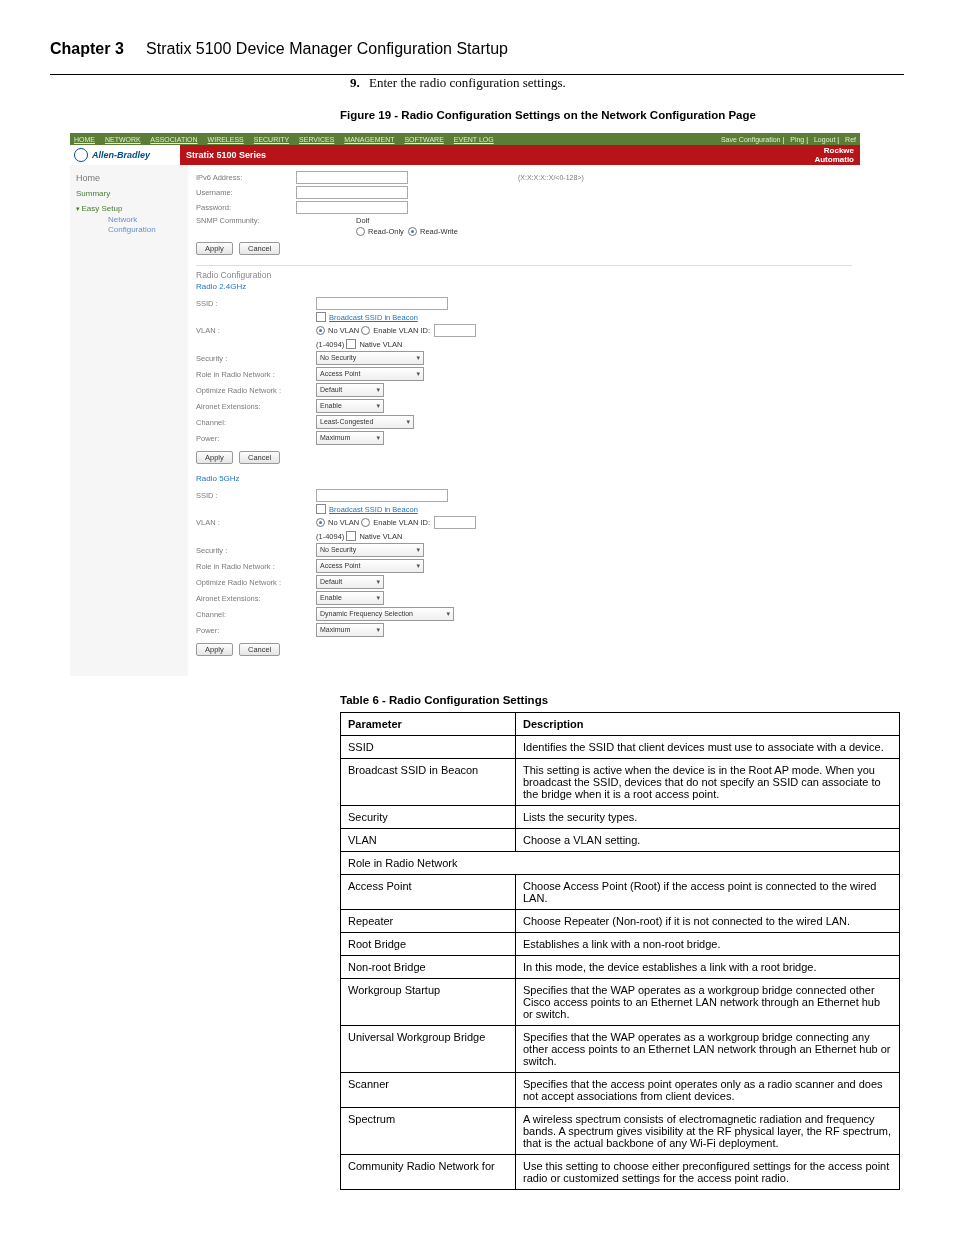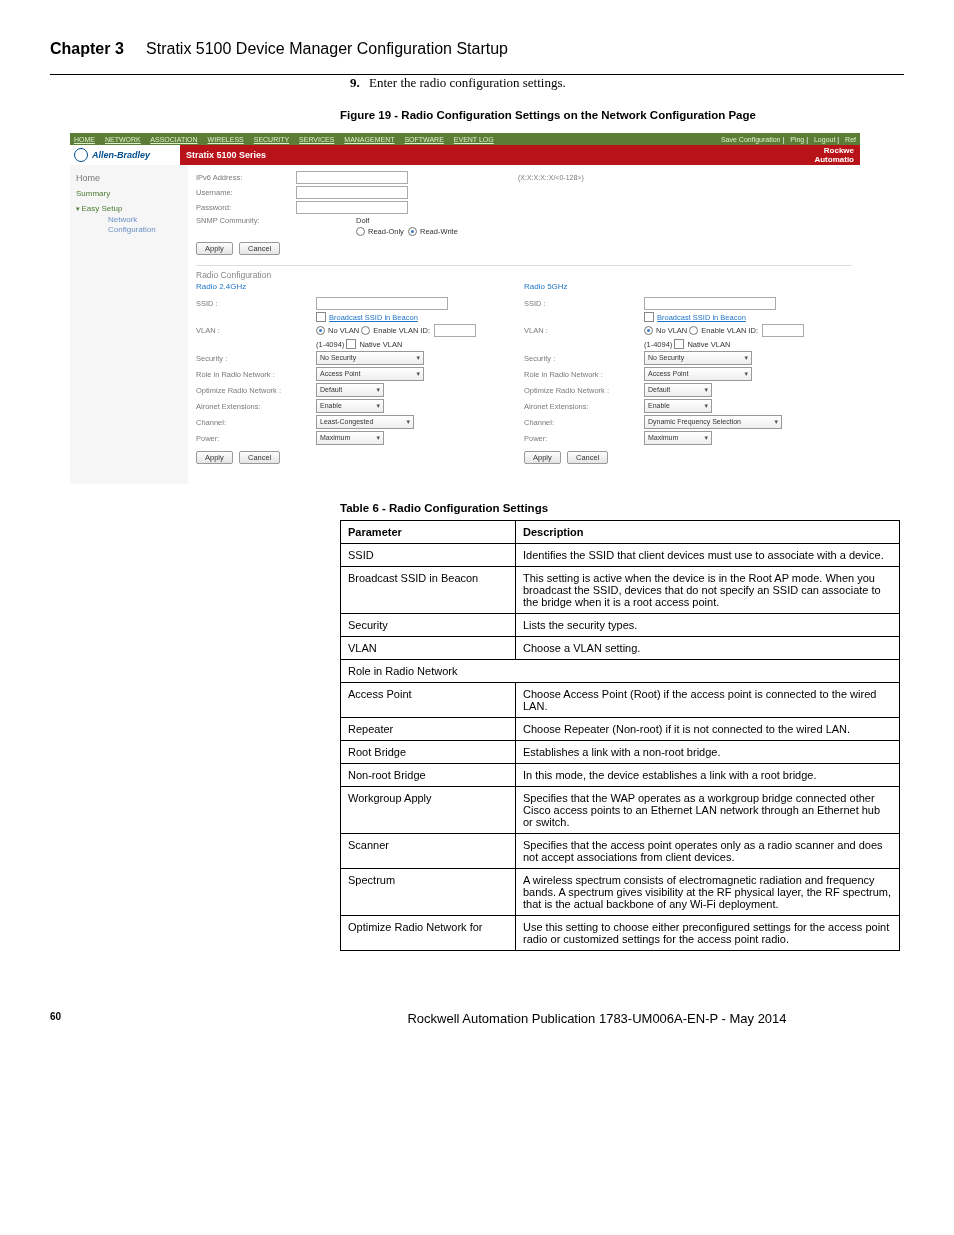--- a/index.html
+++ b/index.html
@@ -97,21 +97,21 @@
   .shot .chk{
     display:inline-block; width:8px; height:8px; border:1px solid #888; background:#fff; margin-right:3px; vertical-align:middle;
   }
   .shot .btn{
     display:inline-block; border:1px solid #999; background:linear-gradient(#fdfdfd,#e5e5e5);
     padding:1px 8px; font-size:7.5px; border-radius:2px;  margin-right:4px;
   }
   .shot .btnrow{ margin:6px 0 10px 0;}
   .shot .hr{ border-top:1px solid #ddd; margin:4px 0;}
   .shot .sect{ color:#888; font-size:8.5px; margin:4px 0 2px 0;}
-  .shot .radio-cols { display:flex; }
+  .shot .radio-cols { display:flex;flex-direction:column; }
   .shot .col { flex:1; padding-right:14px;}
   .shot .colhead{ color:#1f73c6; font-size:8px; margin-bottom:6px;}
   .shot .sel {
     display:inline-block; width:100px; height:12px; border:1px solid #999;
     background:linear-gradient(#fff,#eee); font-size:7px; padding:0 3px; line-height:12px; position:relative;
   }
   .shot .sel.narrow{ width:60px;}
   .shot .sel::after{
     content:"▾"; position:absolute; right:3px; top:0; font-size:7px; color:#555;
   }
@@ -370,33 +370,37 @@
       </tr>
       <tr>
         <td>Root Bridge</td>
         <td>Establishes a link with a non-root bridge.</td>
       </tr>
       <tr>
         <td>Non-root Bridge</td>
         <td>In this mode, the device establishes a link with a root bridge.</td>
       </tr>
       <tr>
-        <td>Workgroup Apply</td>
+        <td>Workgroup Startup</td>
         <td>Specifies that the WAP operates as a workgroup bridge connected other Cisco access points to an Ethernet LAN network through an Ethernet hub or switch.</td>
+      </tr>
+      <tr>
+        <td>Universal Workgroup Bridge</td>
+        <td>Specifies that the WAP operates as a workgroup bridge connecting any other access points to an Ethernet LAN network through an Ethernet hub or switch.</td>
       </tr>
       <tr>
         <td>Scanner</td>
         <td>Specifies that the access point operates only as a radio scanner and does not accept associations from client devices.</td>
       </tr>
       <tr>
         <td>Spectrum</td>
         <td>A wireless spectrum consists of electromagnetic radiation and frequency bands. A spectrum gives visibility at the RF physical layer, the RF spectrum, that is the actual backbone of any Wi-Fi deployment.</td>
       </tr>
       <tr>
-        <td>Optimize Radio Network for</td>
+        <td>Community Radio Network for</td>
         <td>Use this setting to choose either preconfigured settings for the access point radio or customized settings for the access point radio.</td>
       </tr>
     </tbody>
 </table>
 
 <div class="footer">
   <span class="pg">60</span>
   <span class="pub">Rockwell Automation Publication 1783-UM006A-EN-P - May 2014</span>
 </div>
 

